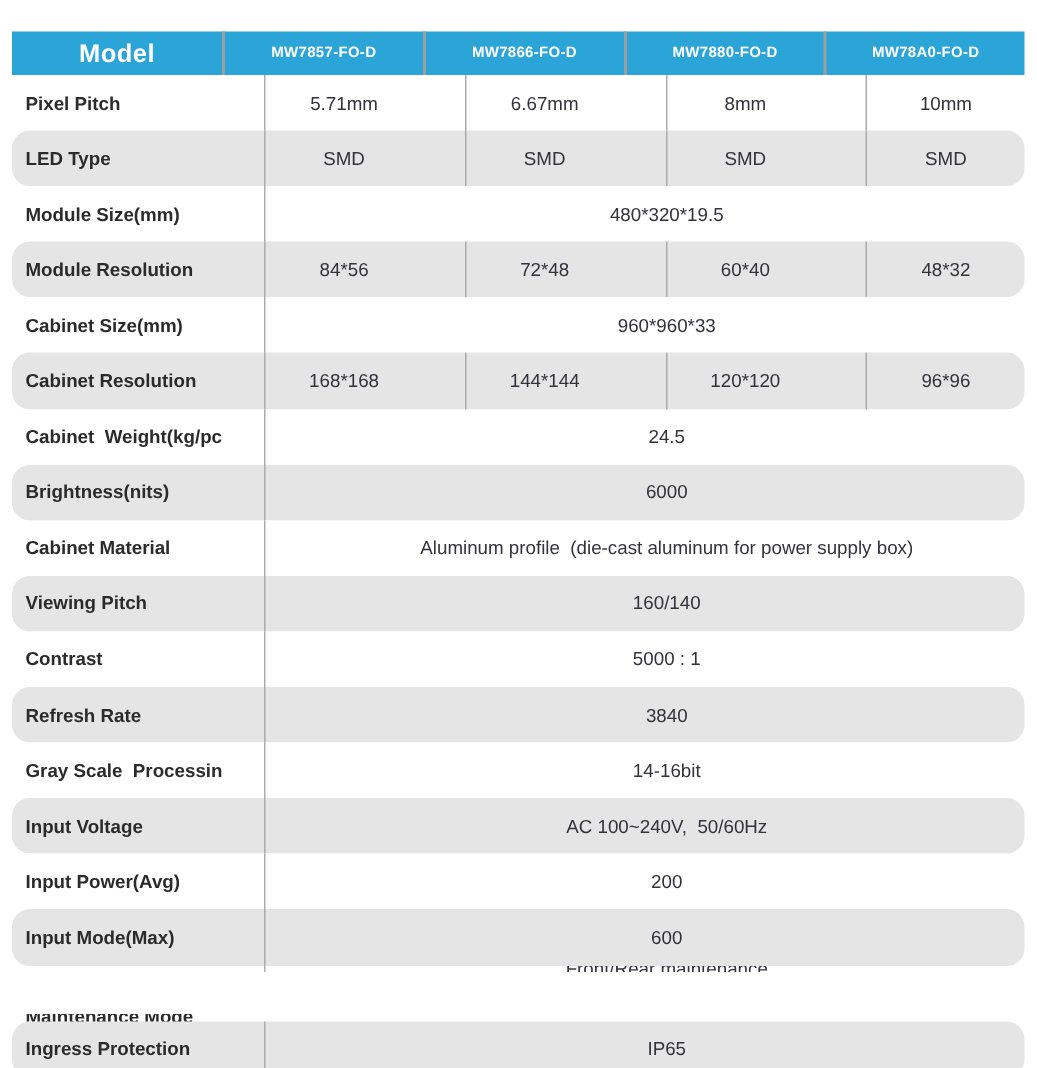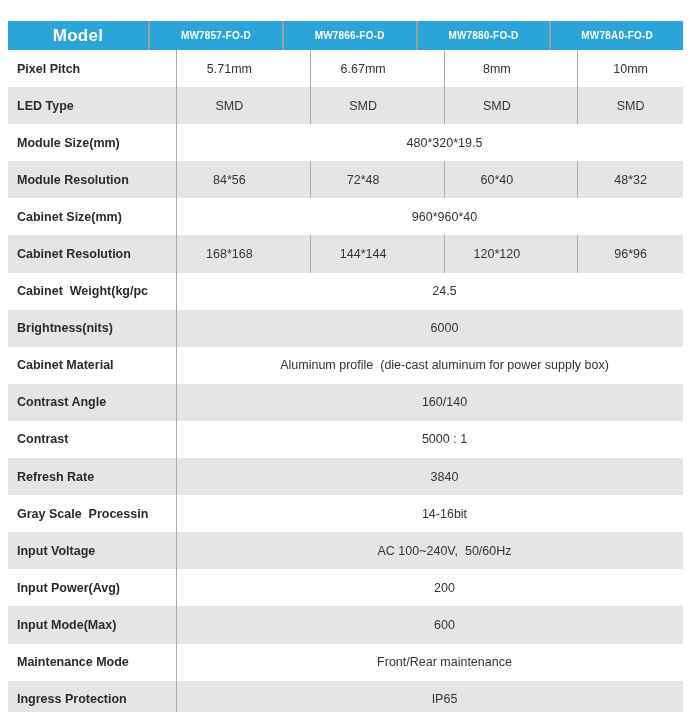--- a/index.html
+++ b/index.html
@@ -25,21 +25,21 @@
   }
   .hdr .cell {
     display: flex; align-items: center; justify-content: center;
     font-weight: bold;
     font-size: 10px;
     letter-spacing: 0.2px;
   }
   .hdr .cell.model { font-size: 17px; letter-spacing: 0.3px; }
   .hdr .cell + .cell { border-left: 2px solid var(--header-separator, #9c9ea0); }
   .row { height: 37.1px; background: var(--row-bg, #ffffff); gap: 28px; }
-  .row.alt { background: var(--row-alt-bg, #e5e5e5); }
+  .row.alt { background: var(--row-alt-bg, #e5e5e5); border-radius: 12px; }
   .cell {
     display: flex; align-items: center;
     white-space: pre;
     overflow: hidden;
   }
   .cell.label {
     padding-left: 9px;
     font-weight: bold;
     font-size: 12.5px;
     color: var(--label-text, #2b2b2b);
@@ -84,21 +84,21 @@
       </div>
       <div class="row alt">
         <div class="cell label">Module Resolution</div>
         <div class="cell value">84*56</div>
         <div class="cell value">72*48</div>
         <div class="cell value">60*40</div>
         <div class="cell value">48*32</div>
       </div>
       <div class="row">
         <div class="cell label">Cabinet Size(mm)</div>
-        <div class="cell value span">960*960*40</div>
+        <div class="cell value span">960*960*33</div>
       </div>
       <div class="row alt">
         <div class="cell label">Cabinet Resolution</div>
         <div class="cell value">168*168</div>
         <div class="cell value">144*144</div>
         <div class="cell value">120*120</div>
         <div class="cell value">96*96</div>
       </div>
       <div class="row">
         <div class="cell label">Cabinet  Weight(kg/pcs)</div>
@@ -106,21 +106,21 @@
       </div>
       <div class="row alt">
         <div class="cell label">Brightness(nits)</div>
         <div class="cell value span">6000</div>
       </div>
       <div class="row">
         <div class="cell label">Cabinet Material</div>
         <div class="cell value span">Aluminum profile  (die-cast aluminum for power supply box)</div>
       </div>
       <div class="row alt">
-        <div class="cell label">Contrast Angle</div>
+        <div class="cell label">Viewing Pitch</div>
         <div class="cell value span">160/140</div>
       </div>
       <div class="row">
         <div class="cell label">Contrast</div>
         <div class="cell value span">5000 : 1</div>
       </div>
       <div class="row alt">
         <div class="cell label">Refresh Rate</div>
         <div class="cell value span">3840</div>
       </div>
@@ -134,21 +134,21 @@
       </div>
       <div class="row">
         <div class="cell label">Input Power(Avg)</div>
         <div class="cell value span">200</div>
       </div>
       <div class="row alt">
         <div class="cell label">Input Mode(Max)</div>
         <div class="cell value span">600</div>
       </div>
       <div class="row">
+        <div class="cell value span">Front/Rear maintenance</div>
         <div class="cell label">Maintenance Mode</div>
-        <div class="cell value span">Front/Rear maintenance</div>
       </div>
       <div class="row alt">
         <div class="cell label">Ingress Protection</div>
         <div class="cell value span">IP65</div>
       </div>
     </div>
 </div>
 
 </body></html>

